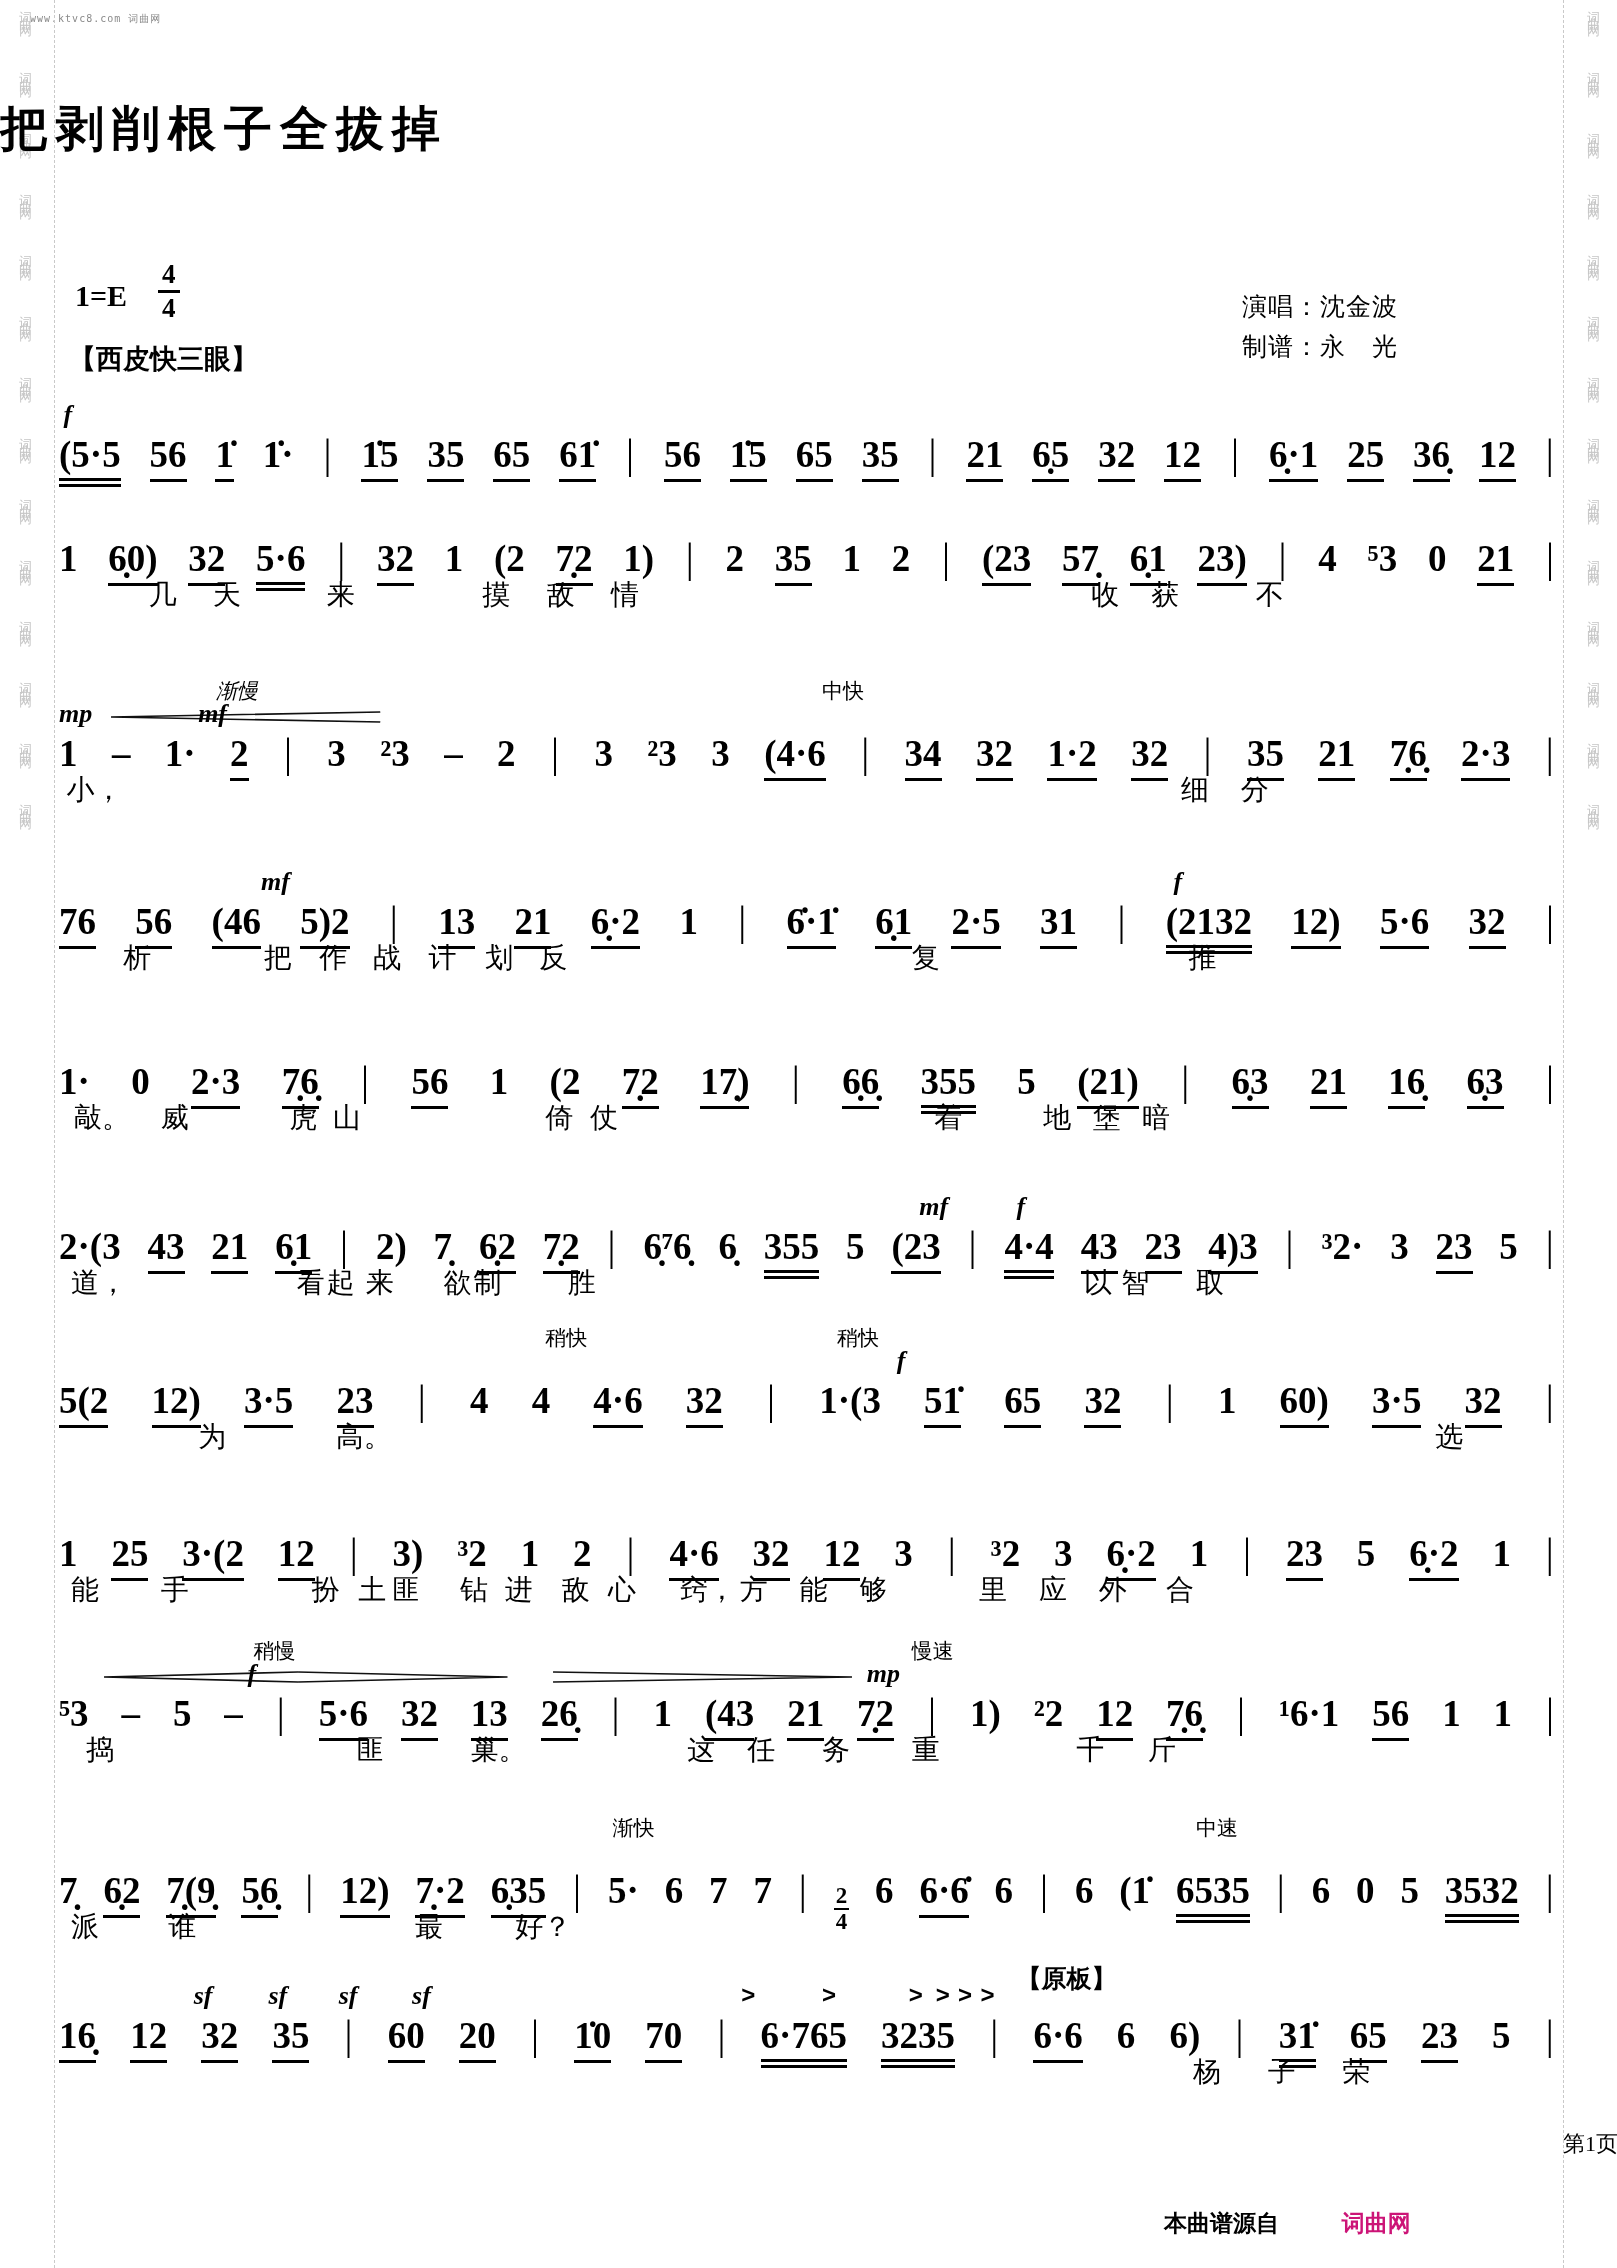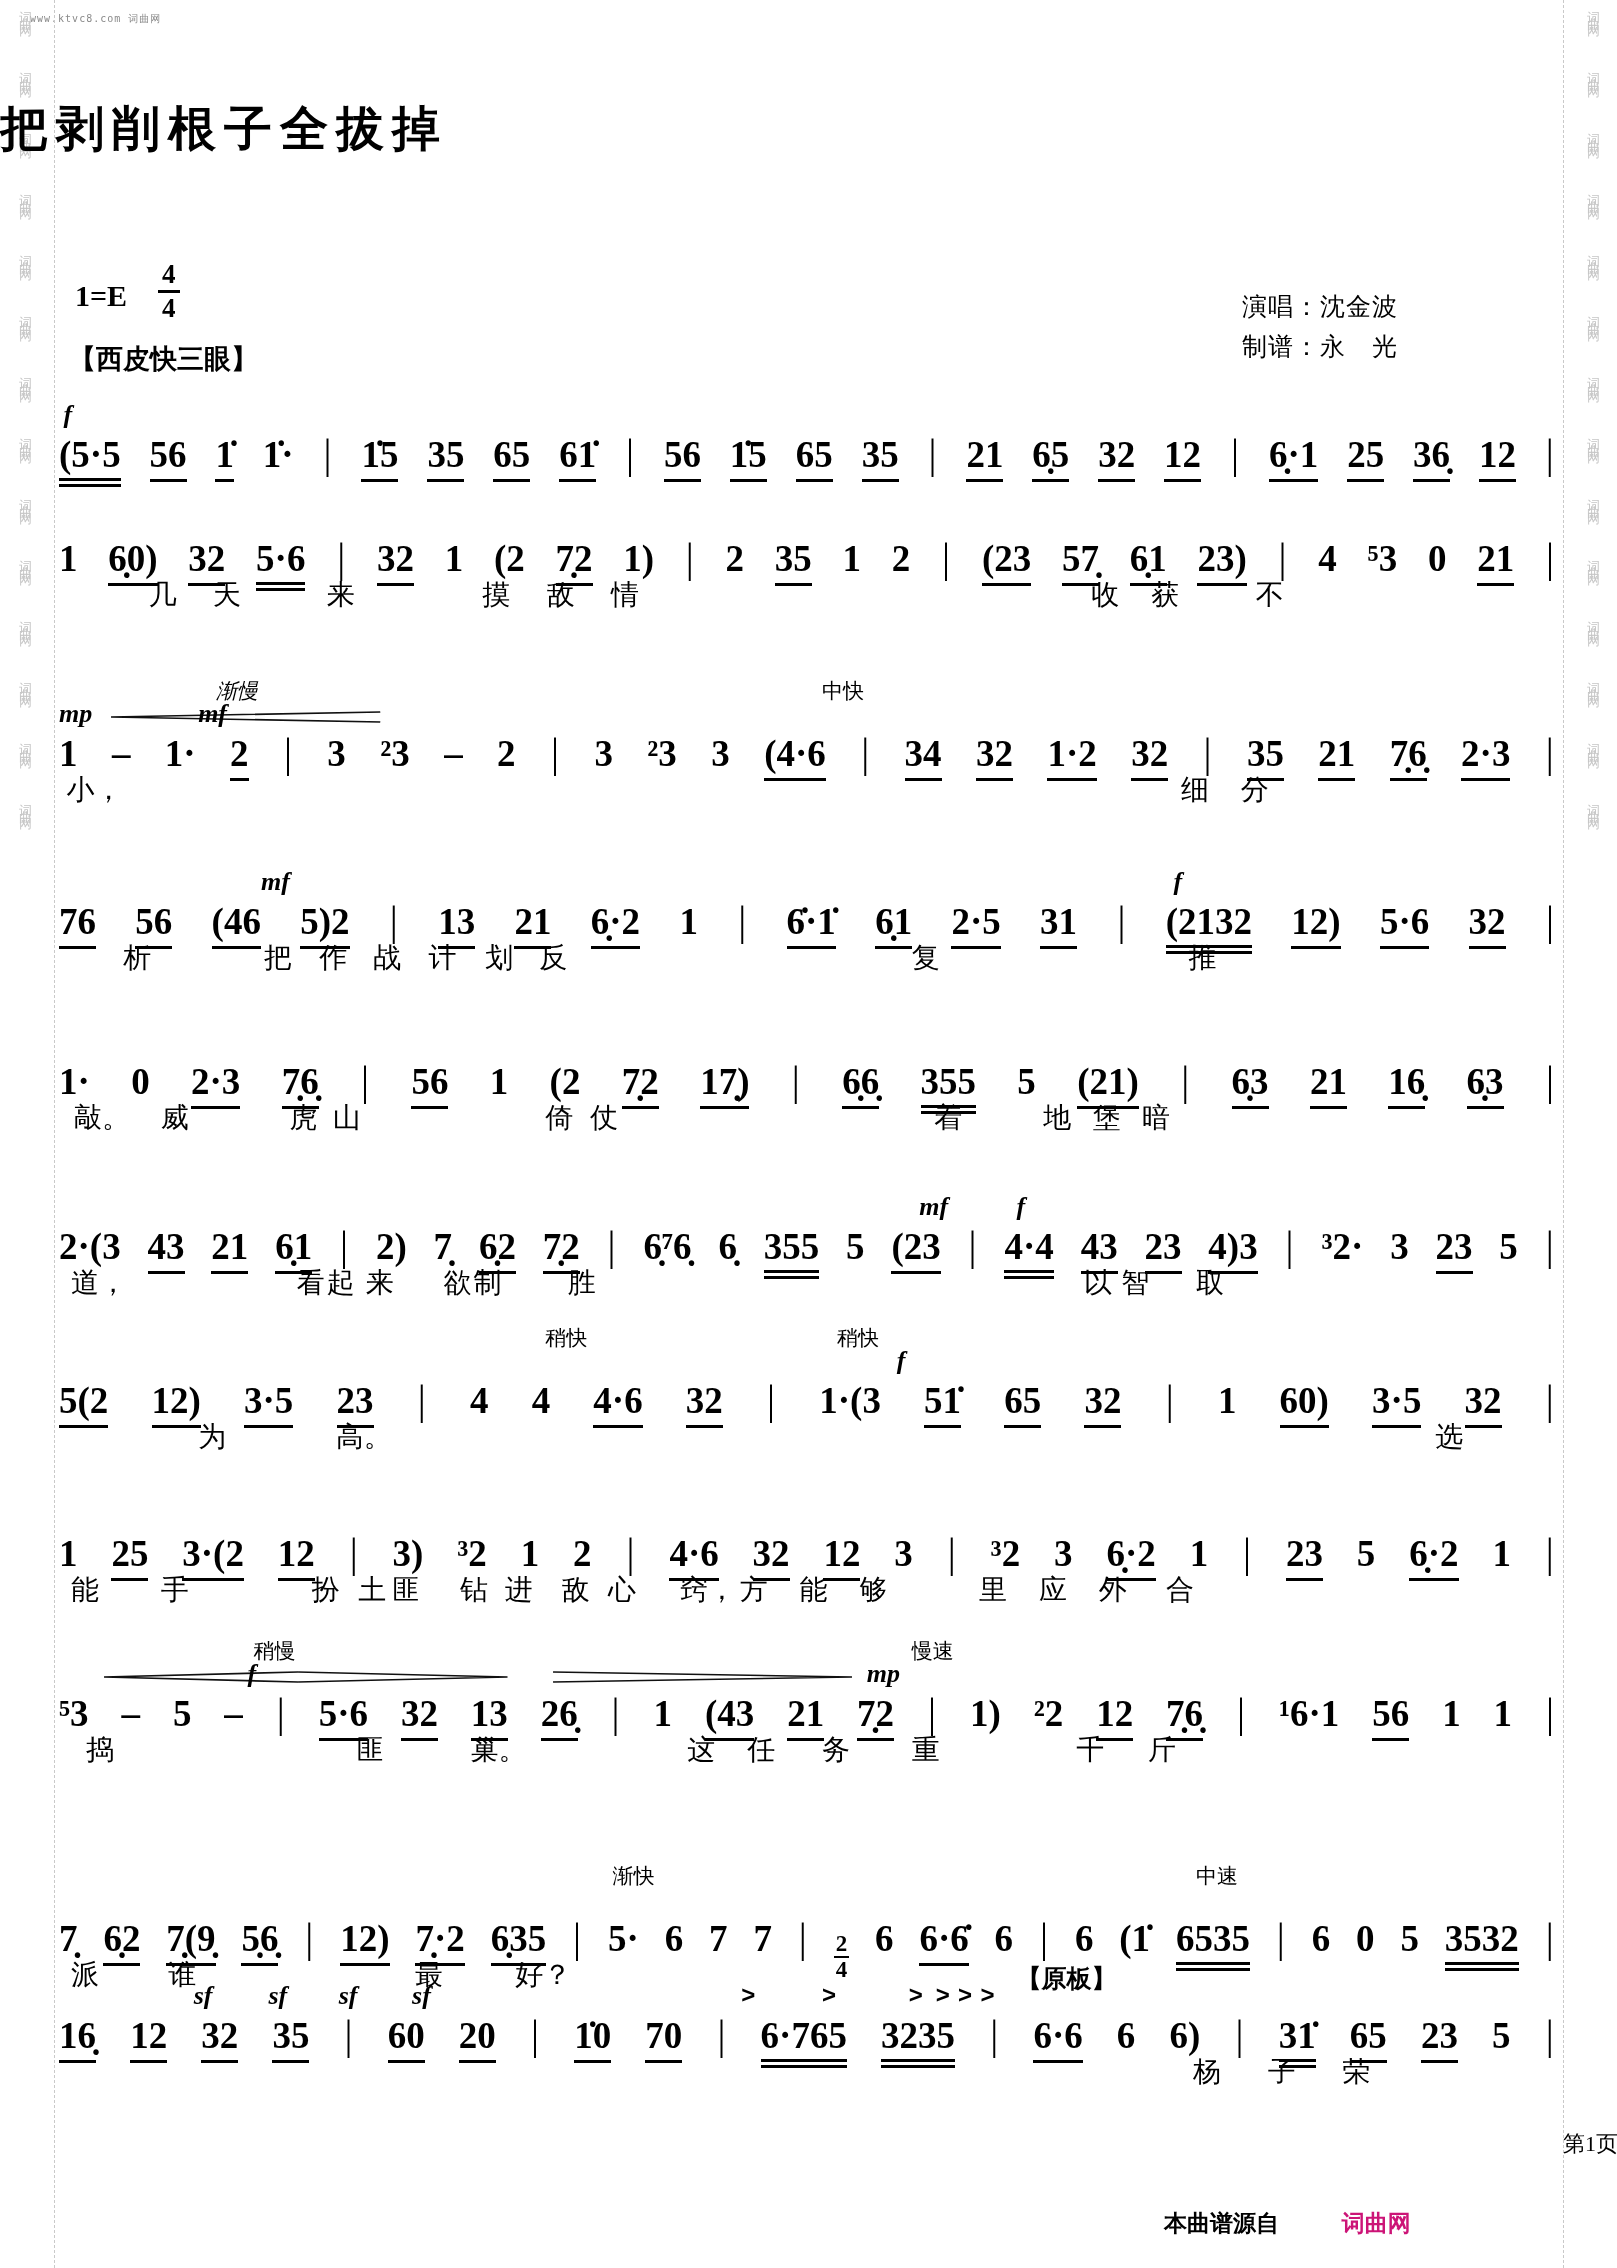--- a/index.html
+++ b/index.html
@@ -486,21 +486,21 @@
           <span class="lyr" style="left: 19.9%;">匪</span>
           <span class="lyr" style="left: 27.5%;">巢。</span>
           <span class="lyr" style="left: 42%;">这</span>
           <span class="lyr" style="left: 46%;">任</span>
           <span class="lyr" style="left: 51%;">务</span>
           <span class="lyr" style="left: 57%;">重</span>
           <span class="lyr" style="left: 68%;">千</span>
           <span class="lyr" style="left: 72.8%;">斤</span>
         </div>
       </div>
-      <div class="system" style="top: 1815px; margin-top: 48px;">
+      <div class="system" style="top: 1815px;">
         <div class="marks-row">
           <span class="mk tempo" style="left: 37%;">渐快</span>
           <span class="mk tempo" style="left: 76%;">中速</span>
         </div>
         <div class="note-row">
           <span class="tok">7̣</span>
           <span class="tok u1">6̣2</span>
           <span class="tok u1">7̣(9̣</span>
           <span class="tok u1">5̣6̣</span>
           <span class="bar">|</span>

